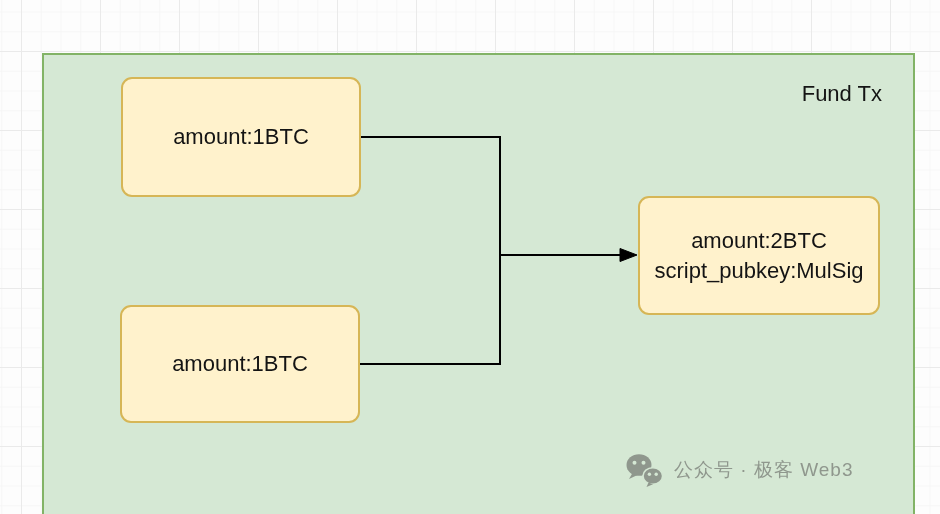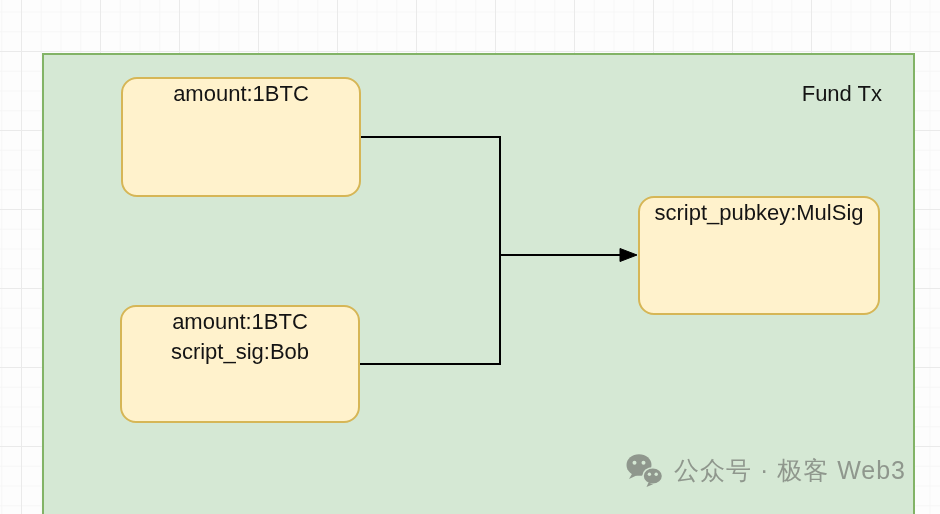--- a/index.html
+++ b/index.html
@@ -42,24 +42,25 @@
     font-weight: 400;
     color: var(--text, #141414);
     white-space: nowrap;
   }
 
   .node {
     position: absolute;
     box-sizing: border-box;
     background: var(--node-fill, #fff2cc);
     border: 2px solid var(--node-border, #d6b656);
-    border-radius: 16px;
+    border-radius: 11px;
     display: flex;
     flex-direction: column;
     align-items: center;
+    justify-content: center;
     text-align: center;
     font-size: 22px;
     line-height: 30px;
     color: var(--text, #141414);
   }
   .node-alice  { left: 121px; top: 77px;  width: 240px; height: 120px; }
   .node-bob    { left: 120px; top: 305px; width: 240px; height: 118px; }
   .node-output { left: 638px; top: 196px; width: 242px; height: 119px; }
 
   .connectors {
@@ -84,21 +85,21 @@
     position: absolute;
     left: 624px;
     top: 452px;
     display: flex;
     align-items: center;
     gap: 10px;
     color: var(--watermark, #8a9188);
     opacity: 0.92;
   }
   .watermark-text {
-    font-size: 25px;
+    font-size: 19px;
     letter-spacing: 1px;
     white-space: nowrap;
   }
   .wechat-icon { display: block; }
 </style>
 </head>
 <body>
 
 <div class="group-container">
   <div class="group-title">Fund Tx</div>
@@ -109,24 +110,24 @@
   <line x1="500" y1="255" x2="624" y2="255"></line>
   <polygon points="637,255 620,248.5 620,261.5"></polygon>
 </svg>
 
 <div class="node node-alice">
   <div>amount:1BTC</div>
 </div>
 
 <div class="node node-bob">
   <div>amount:1BTC</div>
-  <div>script_sig:Bob</div>
 </div>
 
 <div class="node node-output">
+  <div>amount:2BTC</div>
   <div>script_pubkey:MulSig</div>
 </div>
 
 <div class="watermark">
   <svg class="wechat-icon" width="40" height="36" viewBox="0 0 40 36">
     <g fill="currentColor">
       <ellipse cx="15" cy="13" rx="12.5" ry="10.8"></ellipse>
       <path d="M 8.5 21 L 5 27 L 13 23.2 Z"></path>
     </g>
     <circle cx="10.5" cy="10.8" r="2" fill="var(--container-fill, #d5e8d4)"></circle>

